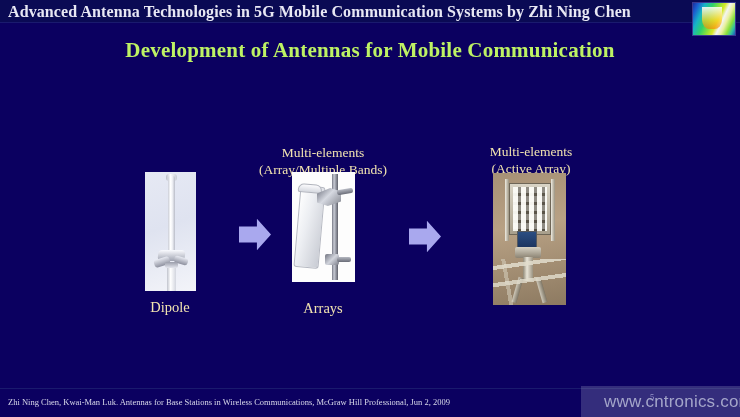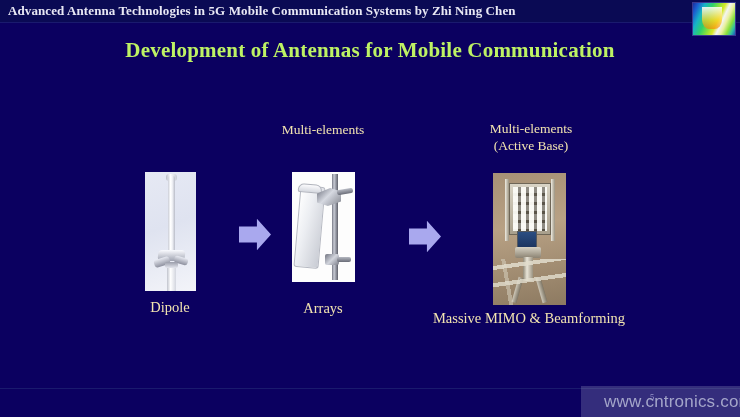--- a/index.html
+++ b/index.html
@@ -20,21 +20,21 @@
   
   #header-band {
     position: absolute;
     left: 0; top: 0;
     width: 740px; height: 22px;
     background: #0a0a54;
   }
   #header-title {
     position: absolute;
     left: 8px; top: 3px;
-    font-size: 13px;
+    font-size: 16px;
     font-weight: bold;
     color: #e8e8f4;
     letter-spacing: 0.1px;
     white-space: nowrap;
   }
   #header-rule {
     position: absolute;
     left: 0; top: 22px;
     width: 740px; height: 1px;
     background: #1a1a6e;
@@ -76,20 +76,21 @@
   }
 
   
   .col-head {
     position: absolute;
     text-align: center;
     font-size: 13.5px;
     color: #f2e3b0;
     line-height: 17px;
     white-space: nowrap;
+    margin-top: 23px;
   }
   #head-single  { left: 62px;  top: 138px; width: 230px; }
   #head-array   { left: 208px; top: 121px; width: 230px; }
   #head-active  { left: 416px; top: 120px; width: 230px; }
 
   
   .photo {
     position: absolute;
     overflow: hidden;
   }
@@ -356,25 +357,26 @@
 
   <div id="corner-logo">
     <div class="logo-inner"></div>
   </div>
 
   <div id="slide-title">Development of Antennas for Mobile Communication</div>
 
 
   <div class="col-head" id="head-array">
     <div>Multi-elements</div>
+    <div>(Array/Multiple Bands)</div>
   </div>
 
   <div class="col-head" id="head-active">
     <div>Multi-elements</div>
-    <div>(Active Base)</div>
+    <div>(Active Array)</div>
   </div>
 
   <div class="photo" id="photo-dipole">
     <div class="cap"></div>
     <div class="mast"></div>
     <div class="clampA"></div>
     <div class="clampB"></div>
     <div class="clampC"></div>
     <div class="pole"></div>
     <div class="connector"></div>
@@ -403,22 +405,22 @@
     <div class="rfu"></div>
     <div class="base"></div>
     <div class="neck"></div>
     <div class="tripod-l"></div>
     <div class="tripod-r"></div>
     <div class="scaffold"></div>
   </div>
 
   <div class="caption" id="cap-arrays">Arrays</div>
   <div class="caption" id="cap-dipole">Dipole</div>
-  <div class="caption" id="cap-mimo">Massive MIMO &amp; Beamforming</div>
 
   <div id="footer-rule"></div>
+  <div id="footer-citation">Zhi Ning Chen, Kwai-Man Luk. Antennas for Base Stations in Wireless Communications, McGraw Hill Professional, Jun 2, 2009</div>
   <div id="slide-number">5</div>
 
   <div id="watermark">
     <span id="watermark-text">www.cntronics.com</span>
   </div>
 
 </div>
 
 </body></html>

